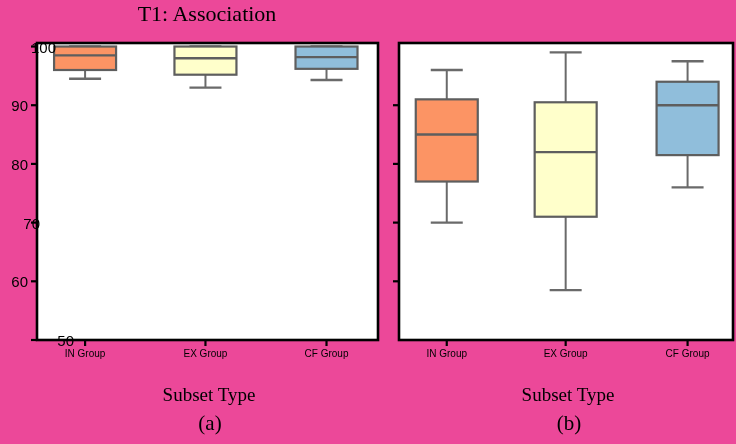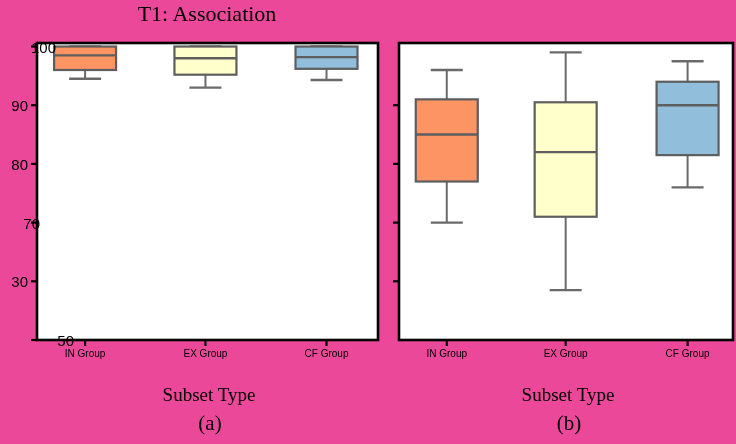--- a/index.html
+++ b/index.html
@@ -82,21 +82,21 @@
 
   <div class="xlabel" style="left:209px">Subset Type</div>
   <div class="xlabel" style="left:568px">Subset Type</div>
 
   <div class="caption" style="left:210px">(a)</div>
   <div class="caption" style="left:569px">(b)</div>
 <div class="ylab" style="left: 28px; top: 46.5217px; margin-left: 28px;">100</div>
     <div class="ylab" style="left: 28px; top: 105.217px;">90</div>
     <div class="ylab" style="left: 28px; top: 163.913px;">80</div>
     <div class="ylab" style="left: 28px; top: 222.609px; margin-left: 12px;">70</div>
-    <div class="ylab" style="left: 28px; top: 281.304px;">30</div>
+    <div class="ylab" style="left: 28px; top: 281.304px;">60</div>
     <div class="ylab" style="left: 28px; top: 340px; margin-left: 46px;">50</div>
     <div class="xcat" style="left: 85.081px; top: 348px;">IN Group</div>
     <div class="xcat" style="left: 205.454px; top: 348px;">EX Group</div>
     <div class="xcat" style="left: 326.509px; top: 348px;">CF Group</div>
     <div class="xcat" style="left: 446.762px; top: 348px;">IN Group</div>
     <div class="xcat" style="left: 565.666px; top: 348px;">EX Group</div>
     <div class="xcat" style="left: 687.576px; top: 348px;">CF Group</div>
   </div>
 
 </body></html>

